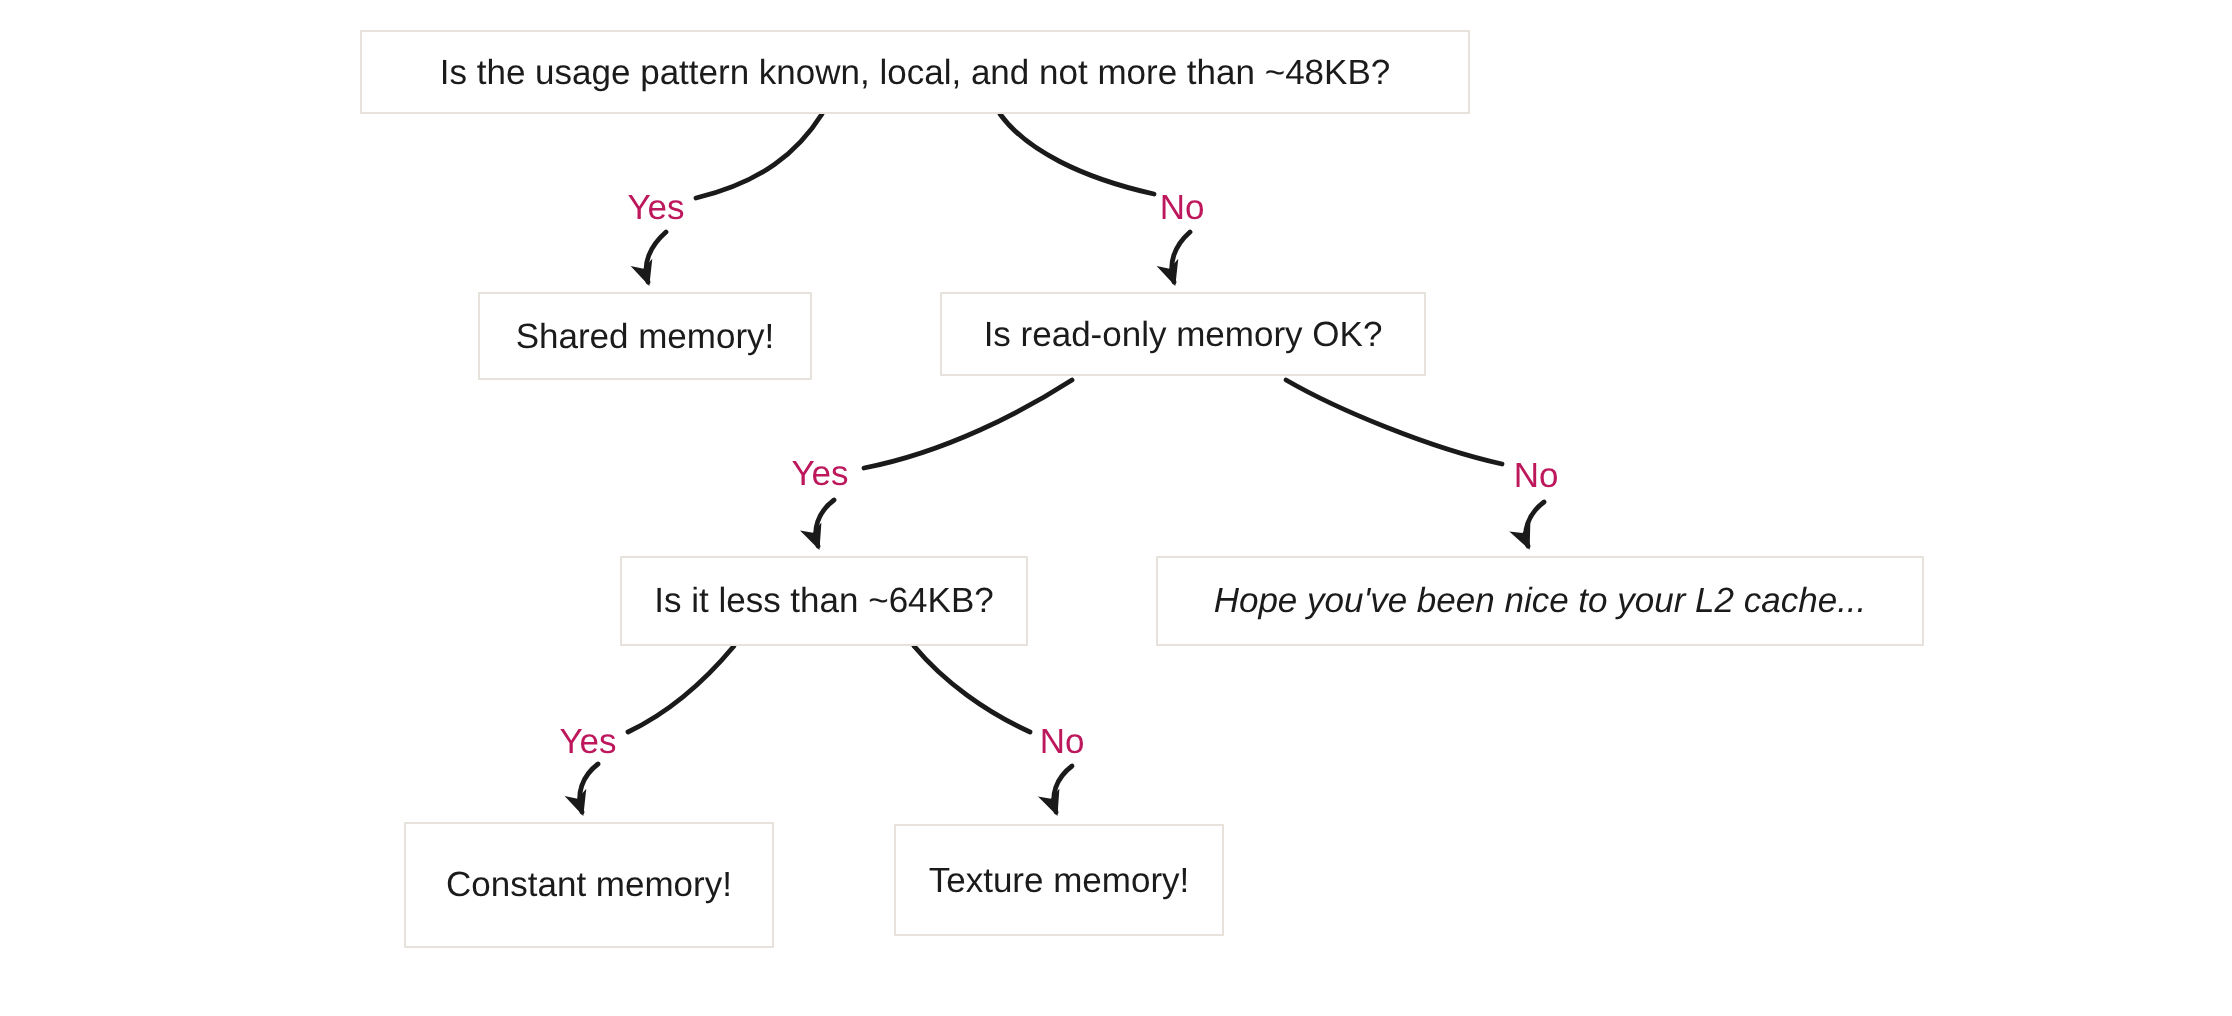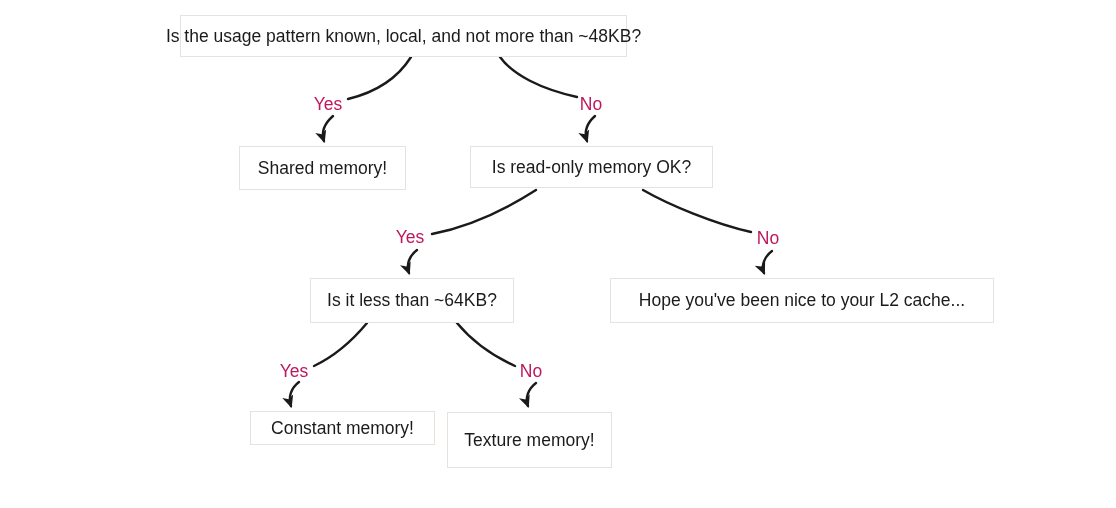--- a/index.html
+++ b/index.html
@@ -67,31 +67,31 @@
 
       <path d="M 333 116 C 325 123 321 132 324 141" marker-end="url(#arrowhead)"></path>
       <path d="M 595 116 C 587 123 584 132 587 141" marker-end="url(#arrowhead)"></path>
       <path d="M 417 250 C 409 256 406 265 409 273" marker-end="url(#arrowhead)"></path>
       <path d="M 772 251 C 764 257 761 266 764 273" marker-end="url(#arrowhead)"></path>
       <path d="M 299 382 C 291 388 288 397 291 406" marker-end="url(#arrowhead)"></path>
       <path d="M 536 383 C 528 389 525 398 528 406" marker-end="url(#arrowhead)"></path>
     </g>
   </svg>
 
-  <div class="node" style="left:180px; top:15px; width:447px; height:42px;">Is the usage pattern known, local, and not more than ~48KB?</div>
+  <div class="node" style="left:180px; top:15px; width:555px; height:42px;">Is the usage pattern known, local, and not more than ~48KB?</div>
 
   <div class="node" style="left:239px; top:146px; width:167px; height:44px;">Shared memory!</div>
 
   <div class="node" style="left:470px; top:146px; width:243px; height:42px;">Is read-only memory OK?</div>
 
   <div class="node" style="left:310px; top:278px; width:204px; height:45px;text-align:right;">Is it less than ~64KB?</div>
 
-  <div class="node" style="left:610px; top:278px; width:384px; height:45px;">Hope you've been nice to your L2 cache...</div>
+  <div class="node" style="left:578px; top:278px; width:384px; height:45px;font-style:italic;">Hope you've been nice to your L2 cache...</div>
 
-  <div class="node" style="left:202px; top:411px; width:185px; height:34px;margin-left:48px;">Constant memory!</div>
+  <div class="node" style="left:202px; top:411px; width:185px; height:63px;">Constant memory!</div>
 
   <div class="node" style="left:447px; top:412px; width:165px; height:56px;">Texture memory!</div>
 
   <div class="edge-label" style="left:328px; top:104px;">Yes</div>
 
   <div class="edge-label" style="left:591px; top:104px;">No</div>
 
   <div class="edge-label" style="left:410px; top:237px;">Yes</div>
 
   <div class="edge-label" style="left:768px; top:238px;">No</div>

